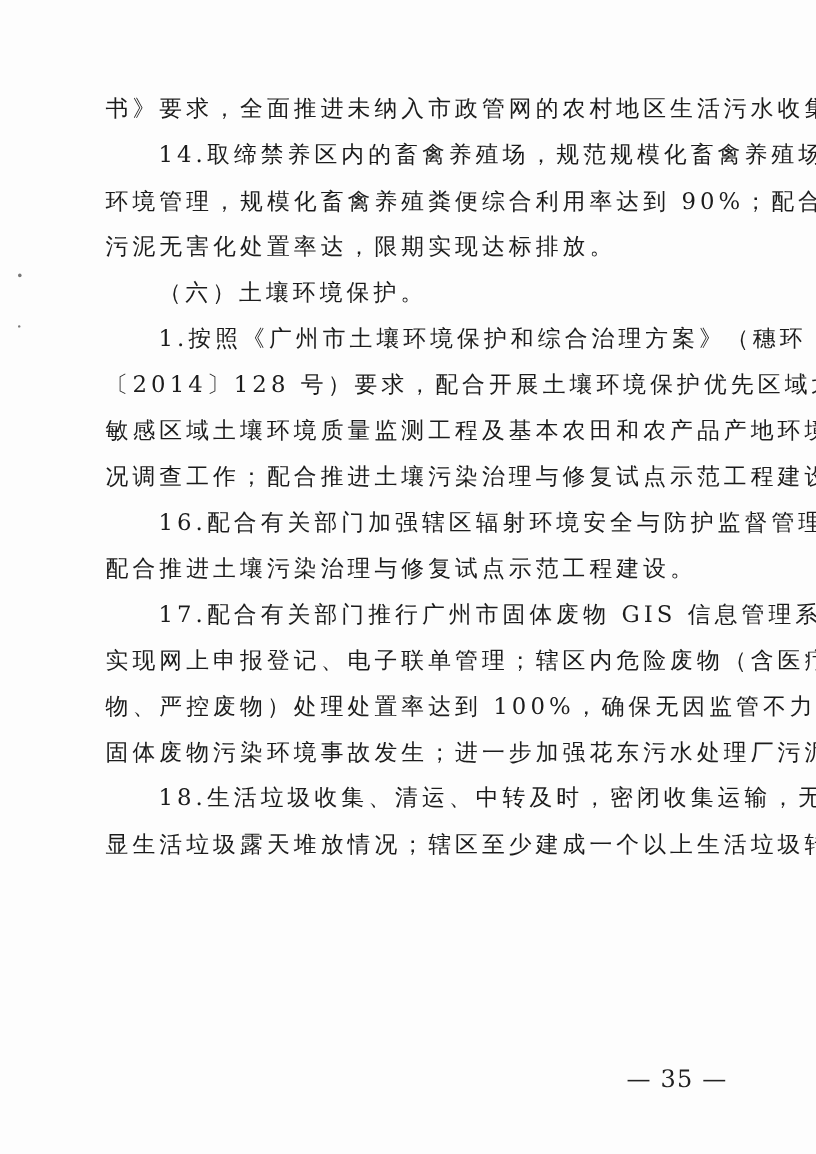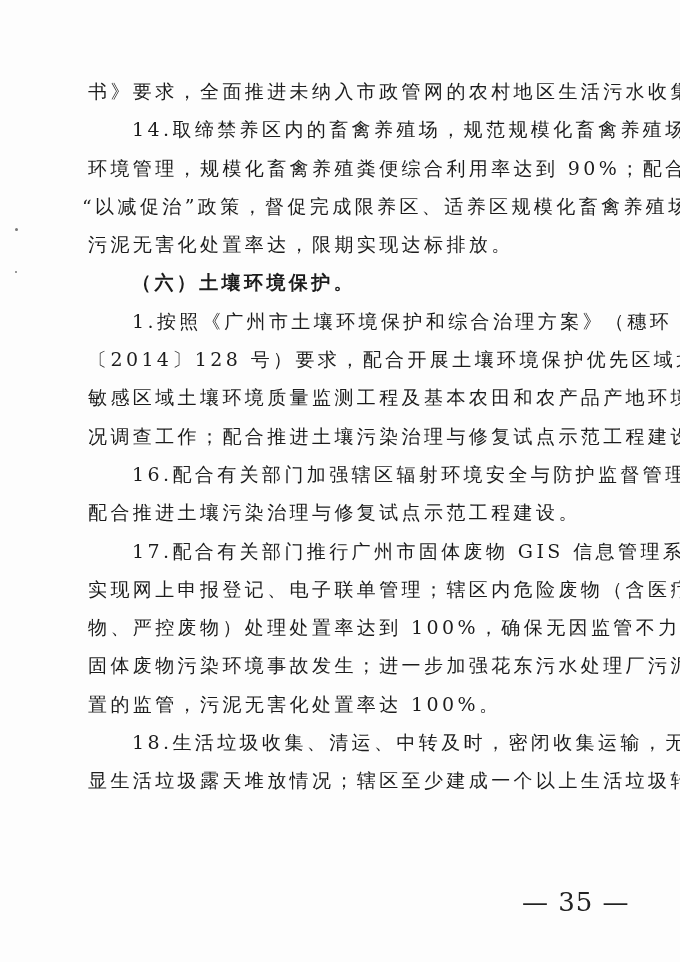--- a/index.html
+++ b/index.html
@@ -35,63 +35,60 @@
       font-size: 19px;
       letter-spacing: 3.4px;
       white-space: nowrap;
       overflow: visible;
     }
     .line.indent {
       padding-left: 44px;
     }
     .line.heading {
       padding-left: 44px;
-      font-weight: bold;
     }
     .margin-dot {
       position: absolute;
       width: 3px;
       height: 3px;
       border-radius: 50%;
       background: #777;
     }
     .page-number {
       position: absolute;
       left: 522px;
       top: 887px;
-      font-size: 26px;
+      font-size: 20px;
       letter-spacing: 1px;
       white-space: nowrap;
       color: #222;
     }
   </style>
 </head>
 <body>
 
 <div class="page">
 
   <div class="margin-dot" style="left:15px; top:228px;"></div>
   <div class="margin-dot" style="left:15px; top:271px; width:2px; height:2px;"></div>
 
   <div class="text-block">
     <div class="line">书》要求，全面推进未纳入市政管网的农村地区生活污水收集、</div>
     <div class="line indent">14.取缔禁养区内的畜禽养殖场，规范规模化畜禽养殖场的</div>
     <div class="line">环境管理，规模化畜禽养殖粪便综合利用率达到 90%；配合落实</div>
-    <div class="line" style="margin-left:-6px;">“以减促治”政策，督促完成限养区、适养区规模化畜禽养殖场</div>
     <div class="line">污泥无害化处置率达，限期实现达标排放。</div>
     <div class="line heading">（六）土壤环境保护。</div>
     <div class="line indent">1.按照《广州市土壤环境保护和综合治理方案》（穗环</div>
     <div class="line">〔2014〕128 号）要求，配合开展土壤环境保护优先区域划定、</div>
     <div class="line">敏感区域土壤环境质量监测工程及基本农田和农产品产地环境状</div>
     <div class="line">况调查工作；配合推进土壤污染治理与修复试点示范工程建设；</div>
     <div class="line indent">16.配合有关部门加强辖区辐射环境安全与防护监督管理，</div>
     <div class="line">配合推进土壤污染治理与修复试点示范工程建设。</div>
     <div class="line indent">17.配合有关部门推行广州市固体废物 GIS 信息管理系统，</div>
     <div class="line">实现网上申报登记、电子联单管理；辖区内危险废物（含医疗废</div>
     <div class="line">物、严控废物）处理处置率达到 100%，确保无因监管不力而导致</div>
     <div class="line">固体废物污染环境事故发生；进一步加强花东污水处理厂污泥处</div>
-    <div class="line">置的监管，污泥无害化处置率达 100%。</div>
     <div class="line indent">18.生活垃圾收集、清运、中转及时，密闭收集运输，无明</div>
     <div class="line">显生活垃圾露天堆放情况；辖区至少建成一个以上生活垃圾转运</div>
   </div>
 
   <div class="page-number">— 35 —</div>
 </div>
 
 </body></html>

